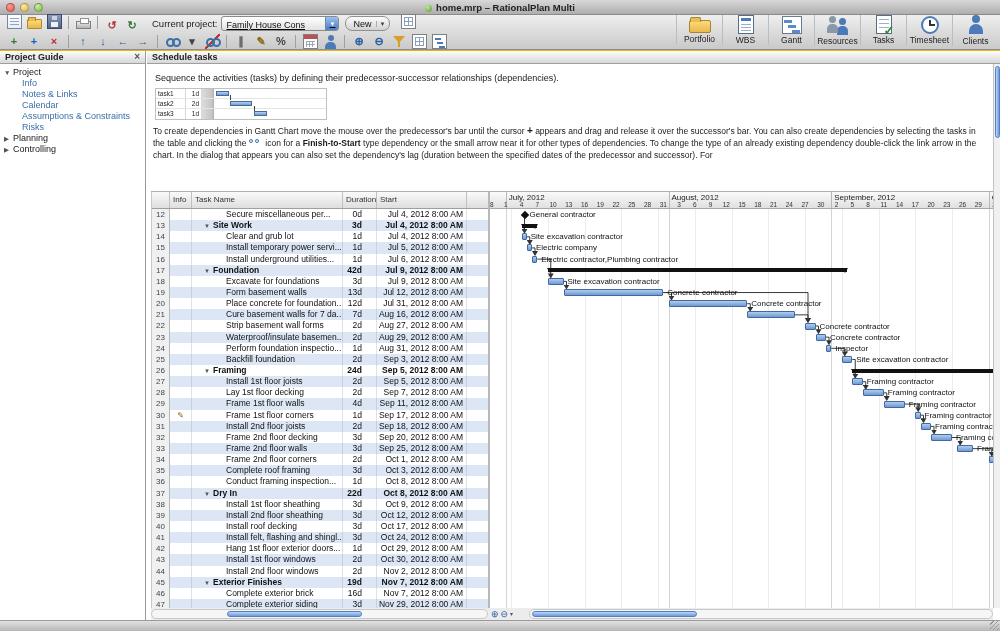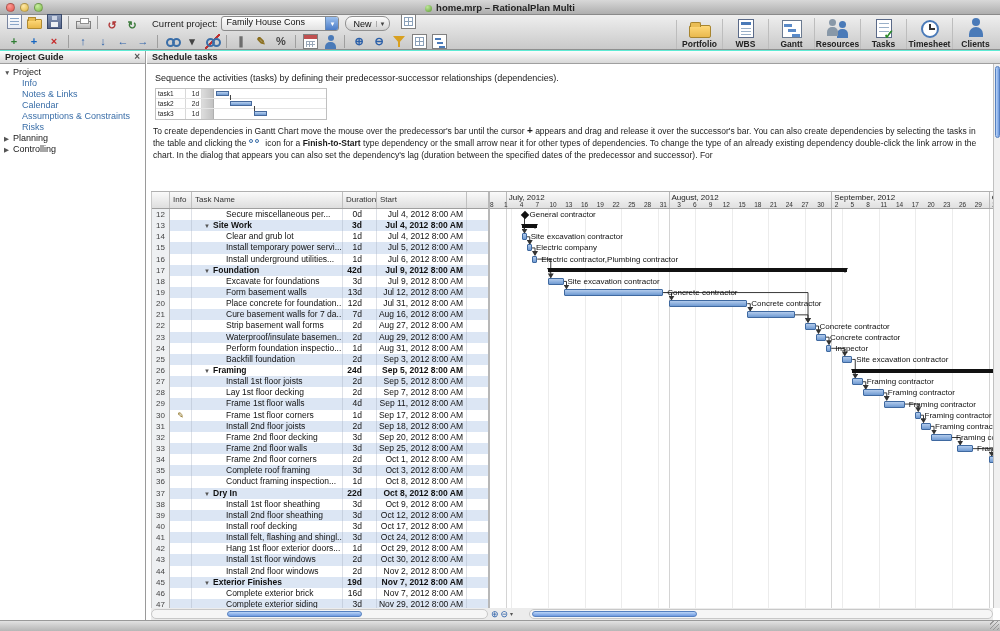--- a/index.html
+++ b/index.html
@@ -1,17 +1,17 @@
 <!DOCTYPE html>
 <html><head>
 <meta charset="utf-8">
 <style>
   * { box-sizing: border-box; margin: 0; padding: 0; }
   body { margin: 0; background: #444; font-family: "Liberation Sans", sans-serif; }
-  .window { position: relative; width: 1000px; height: 631px; overflow: hidden; background: #5eead4; }
+  .window { position: relative; width: 1000px; height: 631px; overflow: hidden; background: #eab308; }
 
   
   .titlebar { position: absolute; top: 0; left: 0; right: 0; height: 15px;
     background: linear-gradient(#d8d8d8, #aeaeae); border-bottom: 1px solid #8a8a8a;
     display: flex; align-items: center; }
   .lights { display: flex; gap: 5px; margin-left: 6px; }
   .light { width: 9px; height: 9px; border-radius: 50%; display: inline-block; border: 1px solid rgba(0,0,0,.25); }
   .light.red { background: radial-gradient(circle at 35% 30%, #ff9b94, #e0554c); }
   .light.yellow { background: radial-gradient(circle at 35% 30%, #ffe9a8, #deb43c); }
   .light.green { background: radial-gradient(circle at 35% 30%, #c9f0a0, #7bb848); }
@@ -22,28 +22,28 @@
   .toolbars { position: absolute; top: 15px; left: 0; right: 0; height: 35px;
     background: linear-gradient(#efefef, #c9c9c9); border-bottom: 1px solid #8f8f8f; display: flex; }
   .toolbars-left { flex: 1; min-width: 0; }
   .tb-row1 { height: 17px; display: flex; align-items: center; padding-left: 4px; }
   .tb-row2 { height: 18px; display: flex; align-items: center; padding-left: 4px; }
   .tbtn { width: 18px; height: 16px; display: inline-flex; align-items: center; justify-content: center;
     border-radius: 3px; margin: 0 1px; }
   .tsep { width: 1px; height: 13px; background: #9f9f9f; margin: 0 4px; display: inline-block; }
   .cp-label { font-size: 9.5px; color: #222; margin: 0 4px 0 10px; white-space: nowrap; }
   .combo { display: inline-flex; width: 118px; height: 15px; background: linear-gradient(#ffffff,#e2e2e2);
-    border: 1px solid #8a8a8a; border-radius: 3px; overflow: hidden; align-items: flex-start; }
+    border: 1px solid #8a8a8a; border-radius: 3px; overflow: hidden; align-items: flex-end; text-decoration: underline; }
   .combo-text { flex: 1; font-size: 9px; padding-left: 4px; color: #111; white-space: nowrap; overflow: hidden; }
   .combo-btn { width: 13px; height: 100%; background: linear-gradient(#9cc0ee,#4a7cc8); color: #fff;
     font-size: 6px; display: flex; align-items: center; justify-content: center; border-left: 1px solid #6a8ab0; }
   .btn-new { display: inline-flex; align-items: center; height: 15px; margin-left: 6px; padding: 0 4px 0 7px;
     background: linear-gradient(#fdfdfd,#d2d2d2); border: 1px solid #909090; border-radius: 7px; font-size: 9px; color: #111; }
   .btn-new-arrow { font-size: 6px; color: #444; margin-left: 4px; border-left: 1px solid #aaa; padding-left: 3px; }
-  .nav-buttons { display: flex; align-items: flex-end; padding-right: 2px; font-weight: bold; }
+  .nav-buttons { display: flex; align-items: flex-start; padding-right: 2px; }
   .navbtn { width: 46px; display: flex; flex-direction: column; align-items: center; justify-content: center;
     gap: 1px; border-left: 1px solid #bdbdbd; }
   .navlbl { font-size: 8.5px; color: #222; }
 
   
   .mi { width: 15px; height: 15px; display: inline-block; position: relative; }
   .mi-glyph { font-weight: bold; font-size: 11px; line-height: 15px; text-align: center; }
   .mi-doc { background: linear-gradient(#ffffff,#e8ecf4); border: 1px solid #7a86a0; }
   .mi-doc::before { content:""; position:absolute; left:2px; right:2px; top:3px; height:8px;
     background: repeating-linear-gradient(to bottom,#8aa6c8 0 1px, transparent 1px 3px); }

